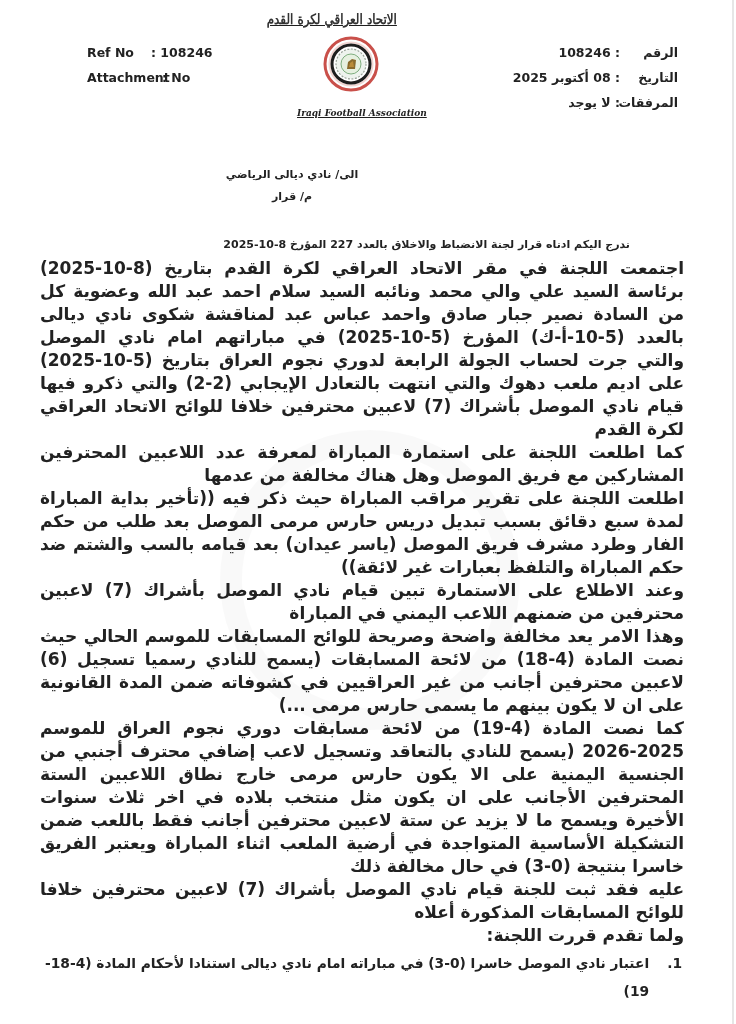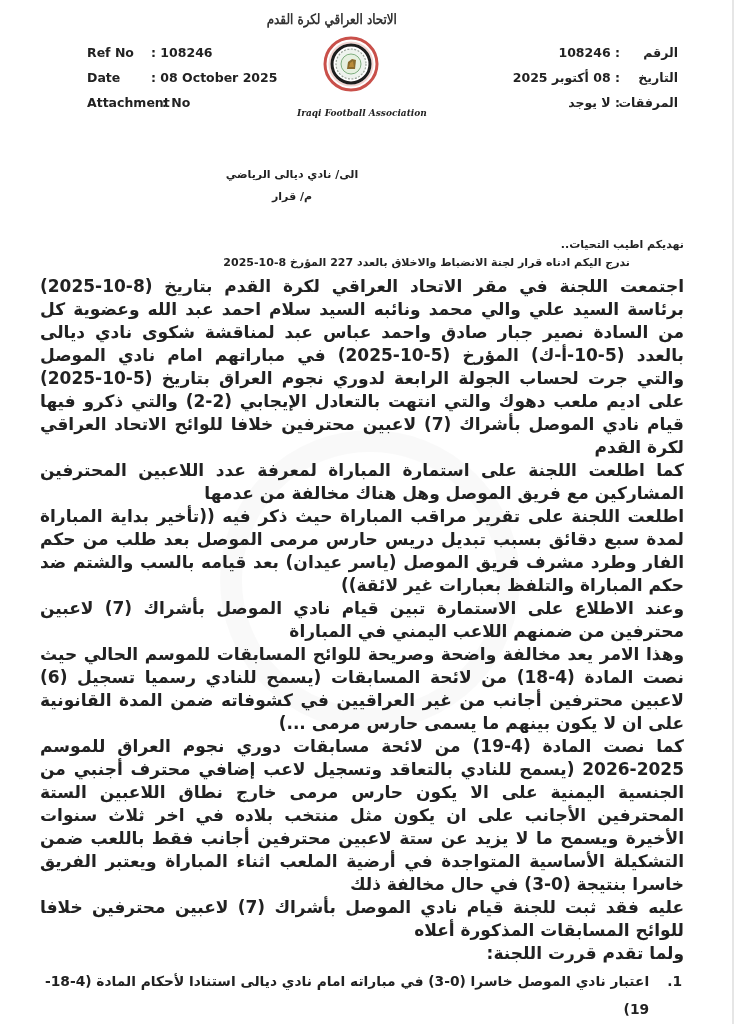--- a/index.html
+++ b/index.html
@@ -58,20 +58,21 @@
   .meta-ar .lbl { width: 54px; }
   .meta-ar .val { padding-right: 4px; }
 
   
   .logo {
     position: absolute;
     left: 297px;
     top: 8px;
     width: 108px;
     text-align: center;
+    text-decoration: underline;
   }
   .logo .calligraphy {
     font-family: "DejaVu Serif", serif;
     font-size: 14px;
     font-weight: bold;
     color: #333;
     direction: rtl;
     letter-spacing: -0.5px;
     white-space: nowrap;
     transform: scaleX(0.85);
@@ -167,24 +168,20 @@
 <body>
 
 <div class="page">
 
   <div class="watermark"></div>
 
   <div class="meta-en">
     <div class="row">
       <span class="lbl">Ref No</span>
       <span class="val">: 108246</span>
-    </div>
-    <div class="row">
-      <span class="lbl">Date</span>
-      <span class="val">: 08 October 2025</span>
     </div>
     <div class="row">
       <span class="lbl wide">Attachment</span>
       <span class="val">: No</span>
     </div>
   </div>
 
   <div class="logo">
     <span class="calligraphy">الاتحاد العراقي لكرة القدم</span>
     <svg class="emblem" viewBox="0 0 56 56">
@@ -213,21 +210,20 @@
       <span class="val">: لا يوجد</span>
     </div>
   </div>
 
   <div class="addressees">
     <div>الى/ نادي ديالى الرياضي</div>
     <div>م/ قرار</div>
   </div>
 
   <div class="body">
-    <div class="greeting">نهديكم اطيب التحيات..</div>
     <div class="intro">ندرج اليكم ادناه قرار لجنة الانضباط والاخلاق بالعدد 227 المؤرخ 8-10-2025</div>
 
     <div class="para p1">اجتمعت اللجنة في مقر الاتحاد العراقي لكرة القدم بتاريخ (8-10-2025) برئاسة السيد علي والي محمد ونائبه السيد سلام احمد عبد الله وعضوية كل من السادة نصير جبار صادق واحمد عباس عبد لمناقشة شكوى نادي ديالى بالعدد (5-10-أ-ك) المؤرخ (5-10-2025) في مباراتهم امام نادي الموصل والتي جرت لحساب الجولة الرابعة لدوري نجوم العراق بتاريخ (5-10-2025) على اديم ملعب دهوك والتي انتهت بالتعادل الإيجابي (2-2) والتي ذكرو فيها قيام نادي الموصل بأشراك (7) لاعبين محترفين خلافا للوائح الاتحاد العراقي لكرة القدم</div>
     <div class="para">كما اطلعت اللجنة على استمارة المباراة لمعرفة عدد اللاعبين المحترفين المشاركين مع فريق الموصل وهل هناك مخالفة من عدمها</div>
     <div class="para">اطلعت اللجنة على تقرير مراقب المباراة حيث ذكر فيه ((تأخير بداية المباراة لمدة سبع دقائق بسبب تبديل دريس حارس مرمى الموصل بعد طلب من حكم الفار وطرد مشرف فريق الموصل (ياسر عيدان) بعد قيامه بالسب والشتم ضد حكم المباراة والتلفظ بعبارات غير لائقة))</div>
     <div class="para">وعند الاطلاع على الاستمارة تبين قيام نادي الموصل بأشراك (7) لاعبين محترفين من ضمنهم اللاعب اليمني في المباراة</div>
     <div class="para">وهذا الامر يعد مخالفة واضحة وصريحة للوائح المسابقات للموسم الحالي حيث نصت المادة (4-18) من لائحة المسابقات (يسمح للنادي رسميا تسجيل (6) لاعبين محترفين أجانب من غير العراقيين في كشوفاته ضمن المدة القانونية على ان لا يكون بينهم ما يسمى حارس مرمى ...)</div>
     <div class="para">كما نصت المادة (4-19) من لائحة مسابقات دوري نجوم العراق للموسم 2025-2026 (يسمح للنادي بالتعاقد وتسجيل لاعب إضافي محترف أجنبي من الجنسية اليمنية على الا يكون حارس مرمى خارج نطاق اللاعبين الستة المحترفين الأجانب على ان يكون مثل منتخب بلاده في اخر ثلاث سنوات الأخيرة ويسمح ما لا يزيد عن ستة لاعبين محترفين أجانب فقط باللعب ضمن التشكيلة الأساسية المتواجدة في أرضية الملعب اثناء المباراة ويعتبر الفريق خاسرا بنتيجة (0-3) في حال مخالفة ذلك</div>
     <div class="para">عليه فقد ثبت للجنة قيام نادي الموصل بأشراك (7) لاعبين محترفين خلافا للوائح المسابقات المذكورة أعلاه</div>
     <div class="para">ولما تقدم قررت اللجنة:</div>

